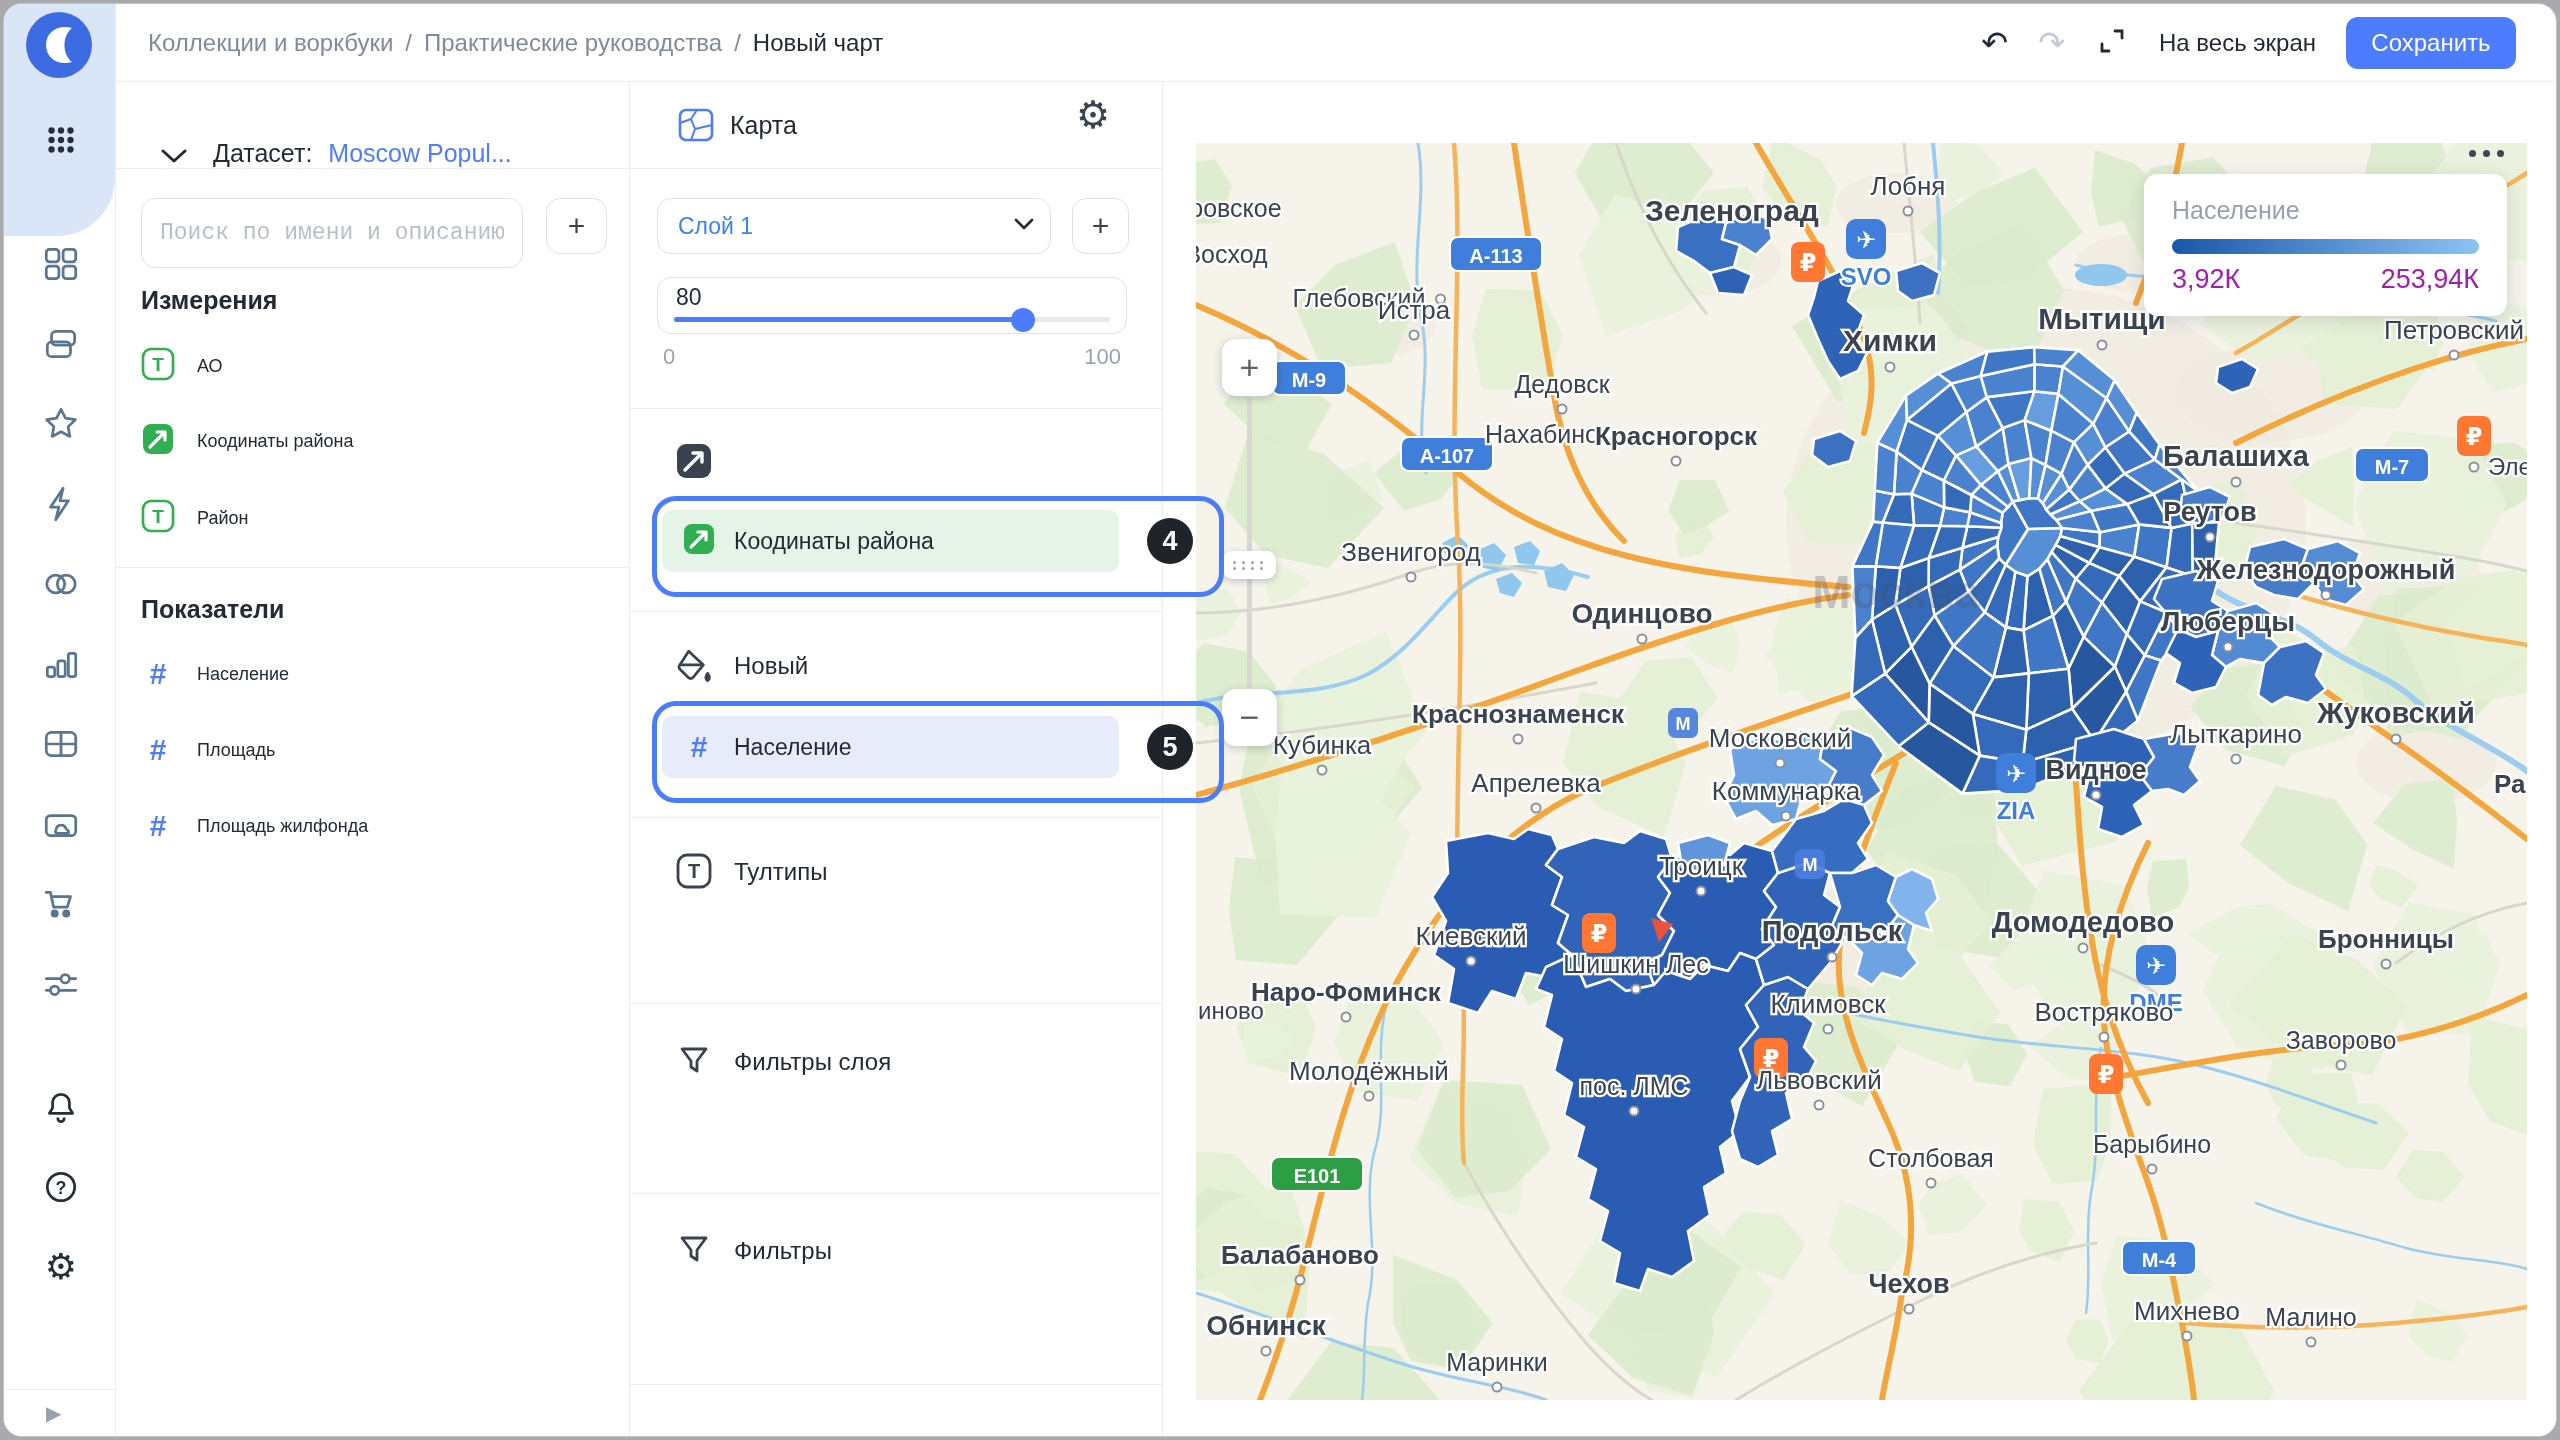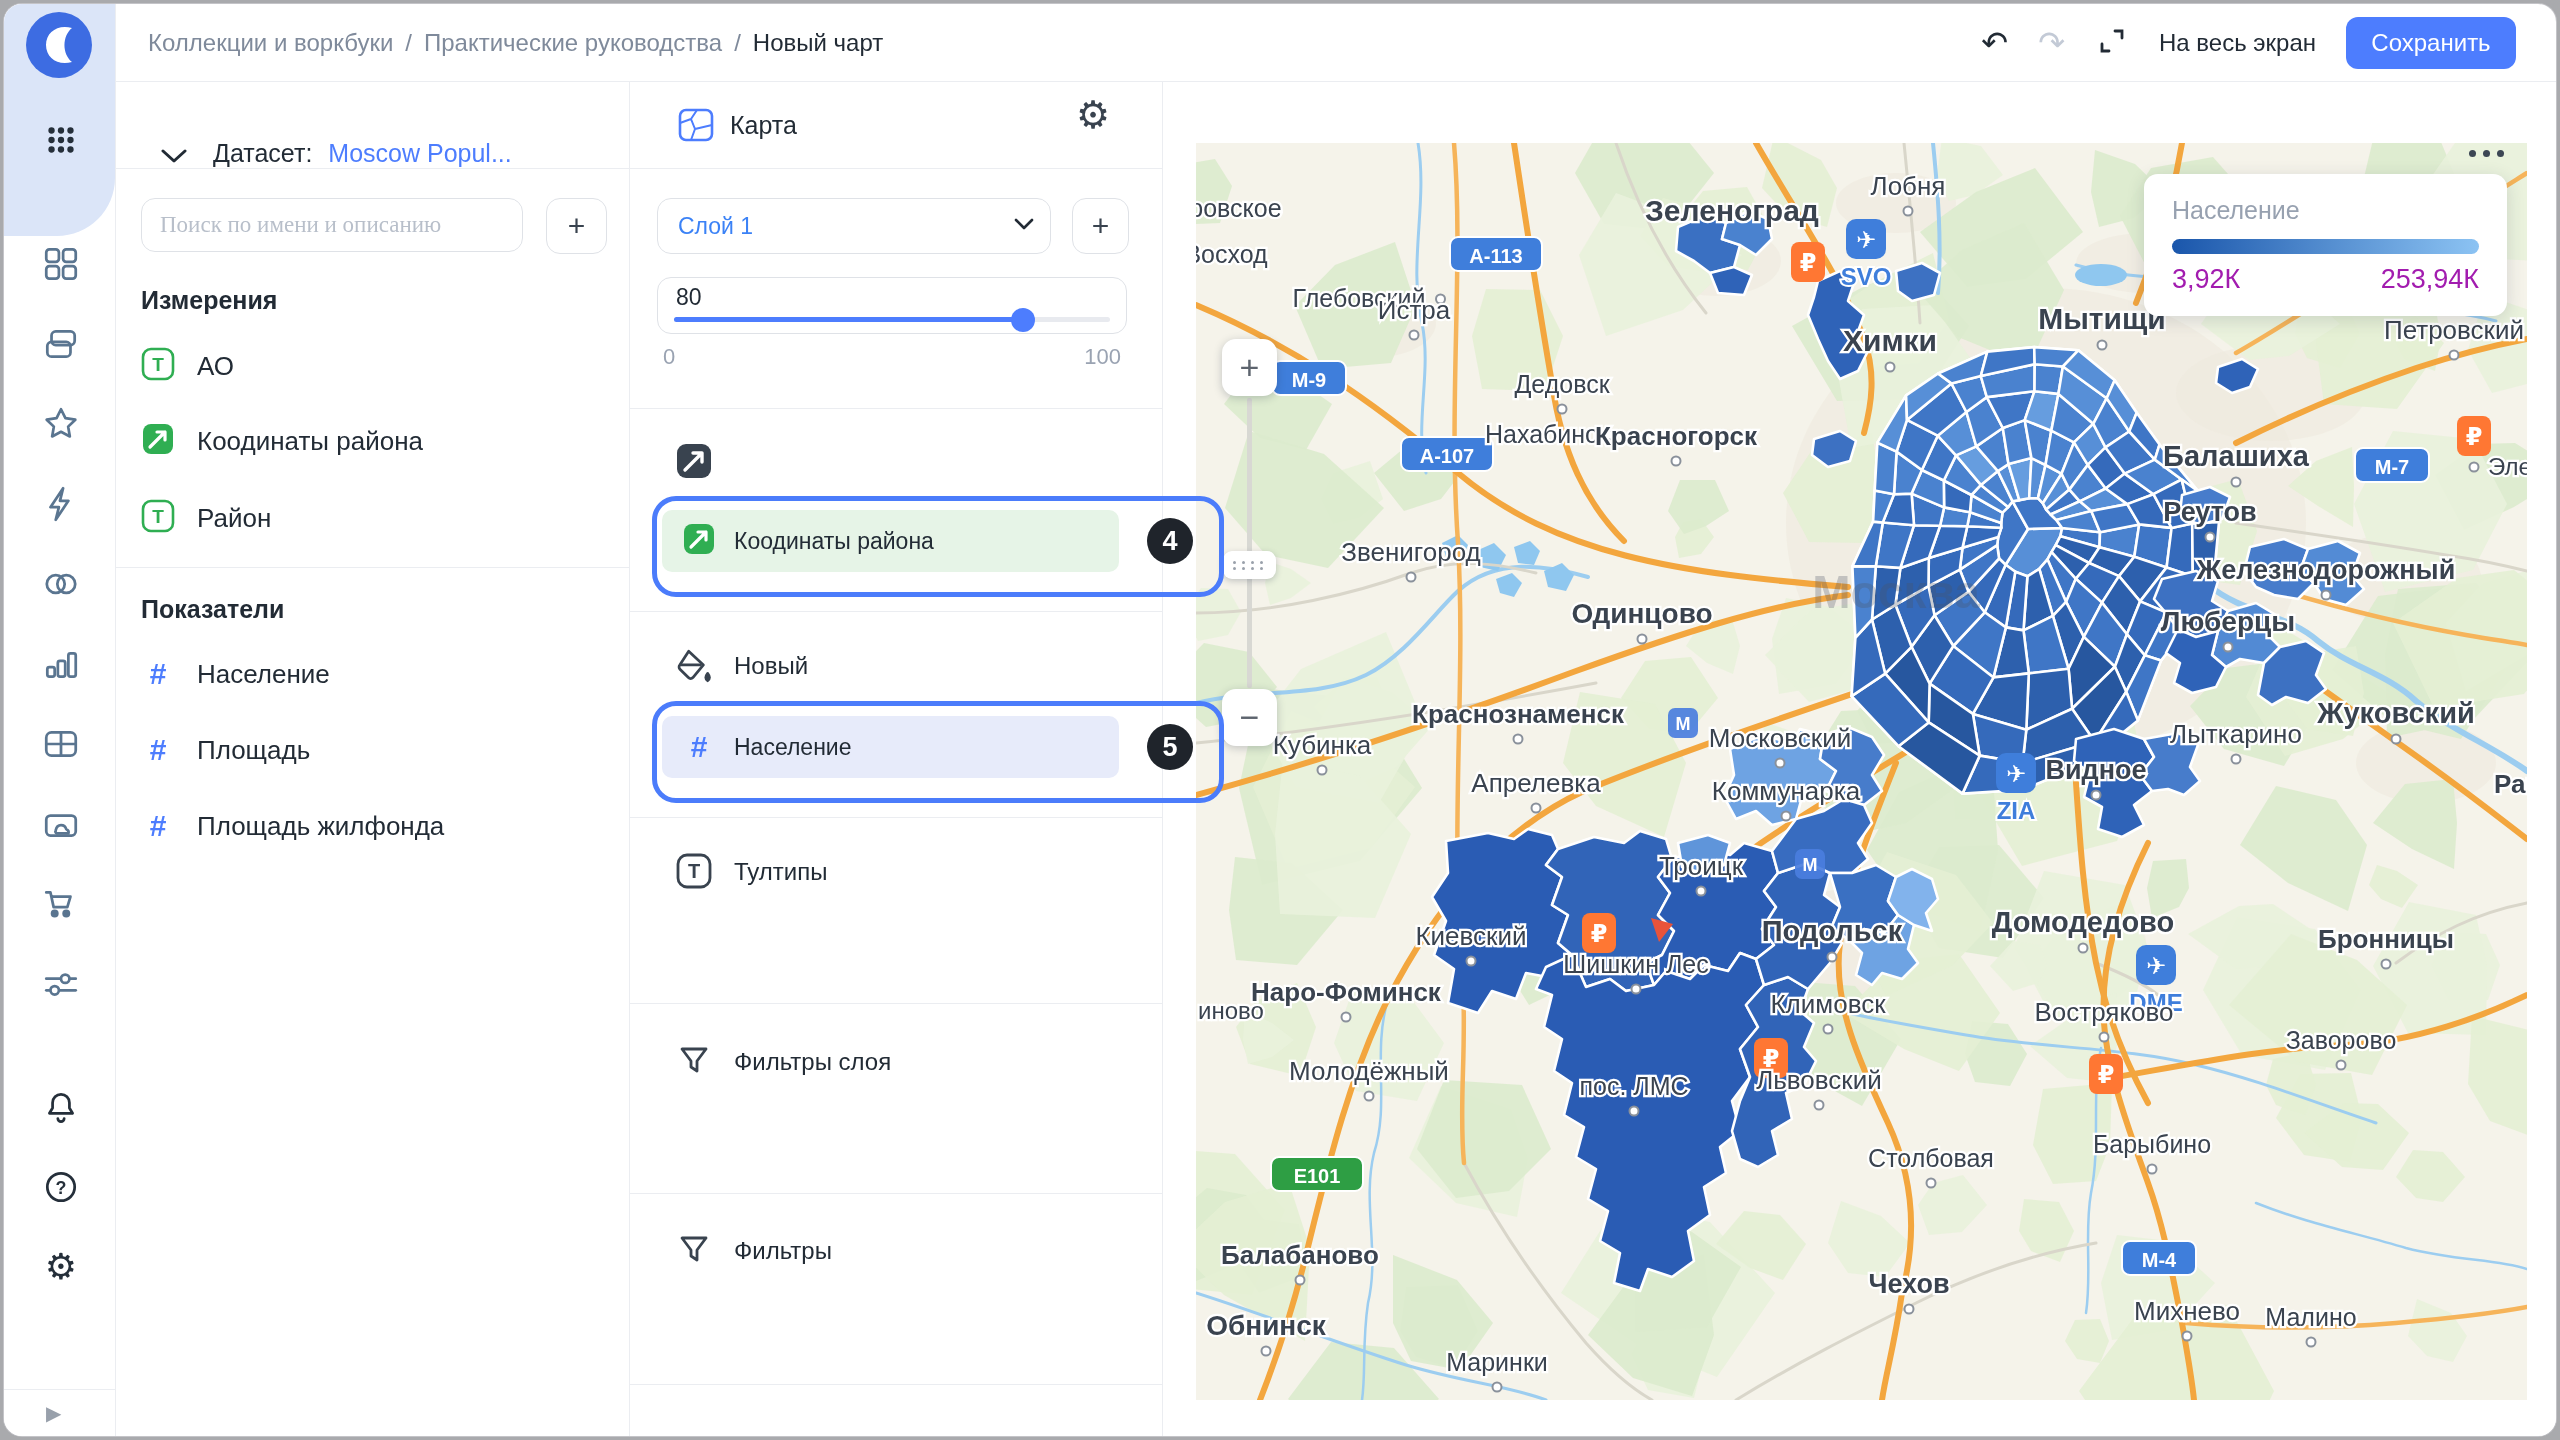--- a/index.html
+++ b/index.html
@@ -30,28 +30,28 @@
             font-size:24px;font-family:inherit;cursor:pointer}
   
   .panel{position:absolute;top:78px;bottom:0;background:#fff}
   .ds-panel{left:112px;width:513px;border-right:1px solid #ebedf1}
   .cfg-panel{left:626px;width:532px;border-right:1px solid #ebedf1}
   .ds-head{position:absolute;left:0;right:0;top:0;height:86px;border-bottom:1px solid #ebedf1;
            display:flex;align-items:flex-end}
   .ds-head .chev{margin-left:45px}
   .ds-label{margin-left:26px;font-size:25px;color:#222b35}
   .ds-link{margin-left:16px;font-size:25px;color:#4d7dfe;cursor:pointer}
-  .search{position:absolute;left:25px;top:116px;width:382px;height:54px;border:1px solid #dfe2e7;border-radius:14px;
-          font-size:23px;color:#222b35;padding:0 18px;box-sizing:border-box;outline:none;font-family:Liberation Serif, serif}
+  .search{position:absolute;left:25px;top:116px;width:382px;height:70px;border:1px solid #dfe2e7;border-radius:14px;
+          font-size:23px;color:#222b35;padding:0 18px;box-sizing:border-box;outline:none;font-family:Liberation Mono, monospace}
   .search::placeholder{color:#b8bfca}
   .sq-btn{position:absolute;width:59px;height:54px;border:1px solid #dfe2e7;border-radius:14px;background:#fff;
           font-size:30px;color:#39434f;display:flex;align-items:center;justify-content:center;cursor:pointer}
   .sec-title{position:absolute;left:25px;font-size:25px;font-weight:bold;color:#222b35}
   .frow{position:absolute;left:25px;height:36px;display:flex;align-items:center;gap:22px;cursor:grab}
-  .frow .fname{font-size:26px;color:#222b35}
+  .frow .fname{font-size:18px;color:#222b35}
   .hash{width:34px;text-align:center;font-size:30px;font-weight:bold;color:#4d7dfe}
   .hr{position:absolute;left:0;right:0;border-top:1px solid #ebedf1}
   
   .cfg-head{position:absolute;left:0;right:0;top:0;height:86px;border-bottom:1px solid #ebedf1;display:flex;align-items:center}
   .cfg-title{margin-left:100px;font-size:25px;color:#222b35;position:absolute}
   .gear{position:absolute;left:446px;top:14px;font-size:38px;color:#39434f;cursor:pointer;line-height:1}
   .select{position:absolute;border:1px solid #dfe2e7;border-radius:14px;background:#fff;display:flex;
           align-items:center;cursor:pointer}
   .select .stext{font-size:23px;color:#3b82f6;margin-left:20px;white-space:nowrap;overflow:hidden}
   .select .chev{margin-left:auto;margin-right:16px;flex:none}

